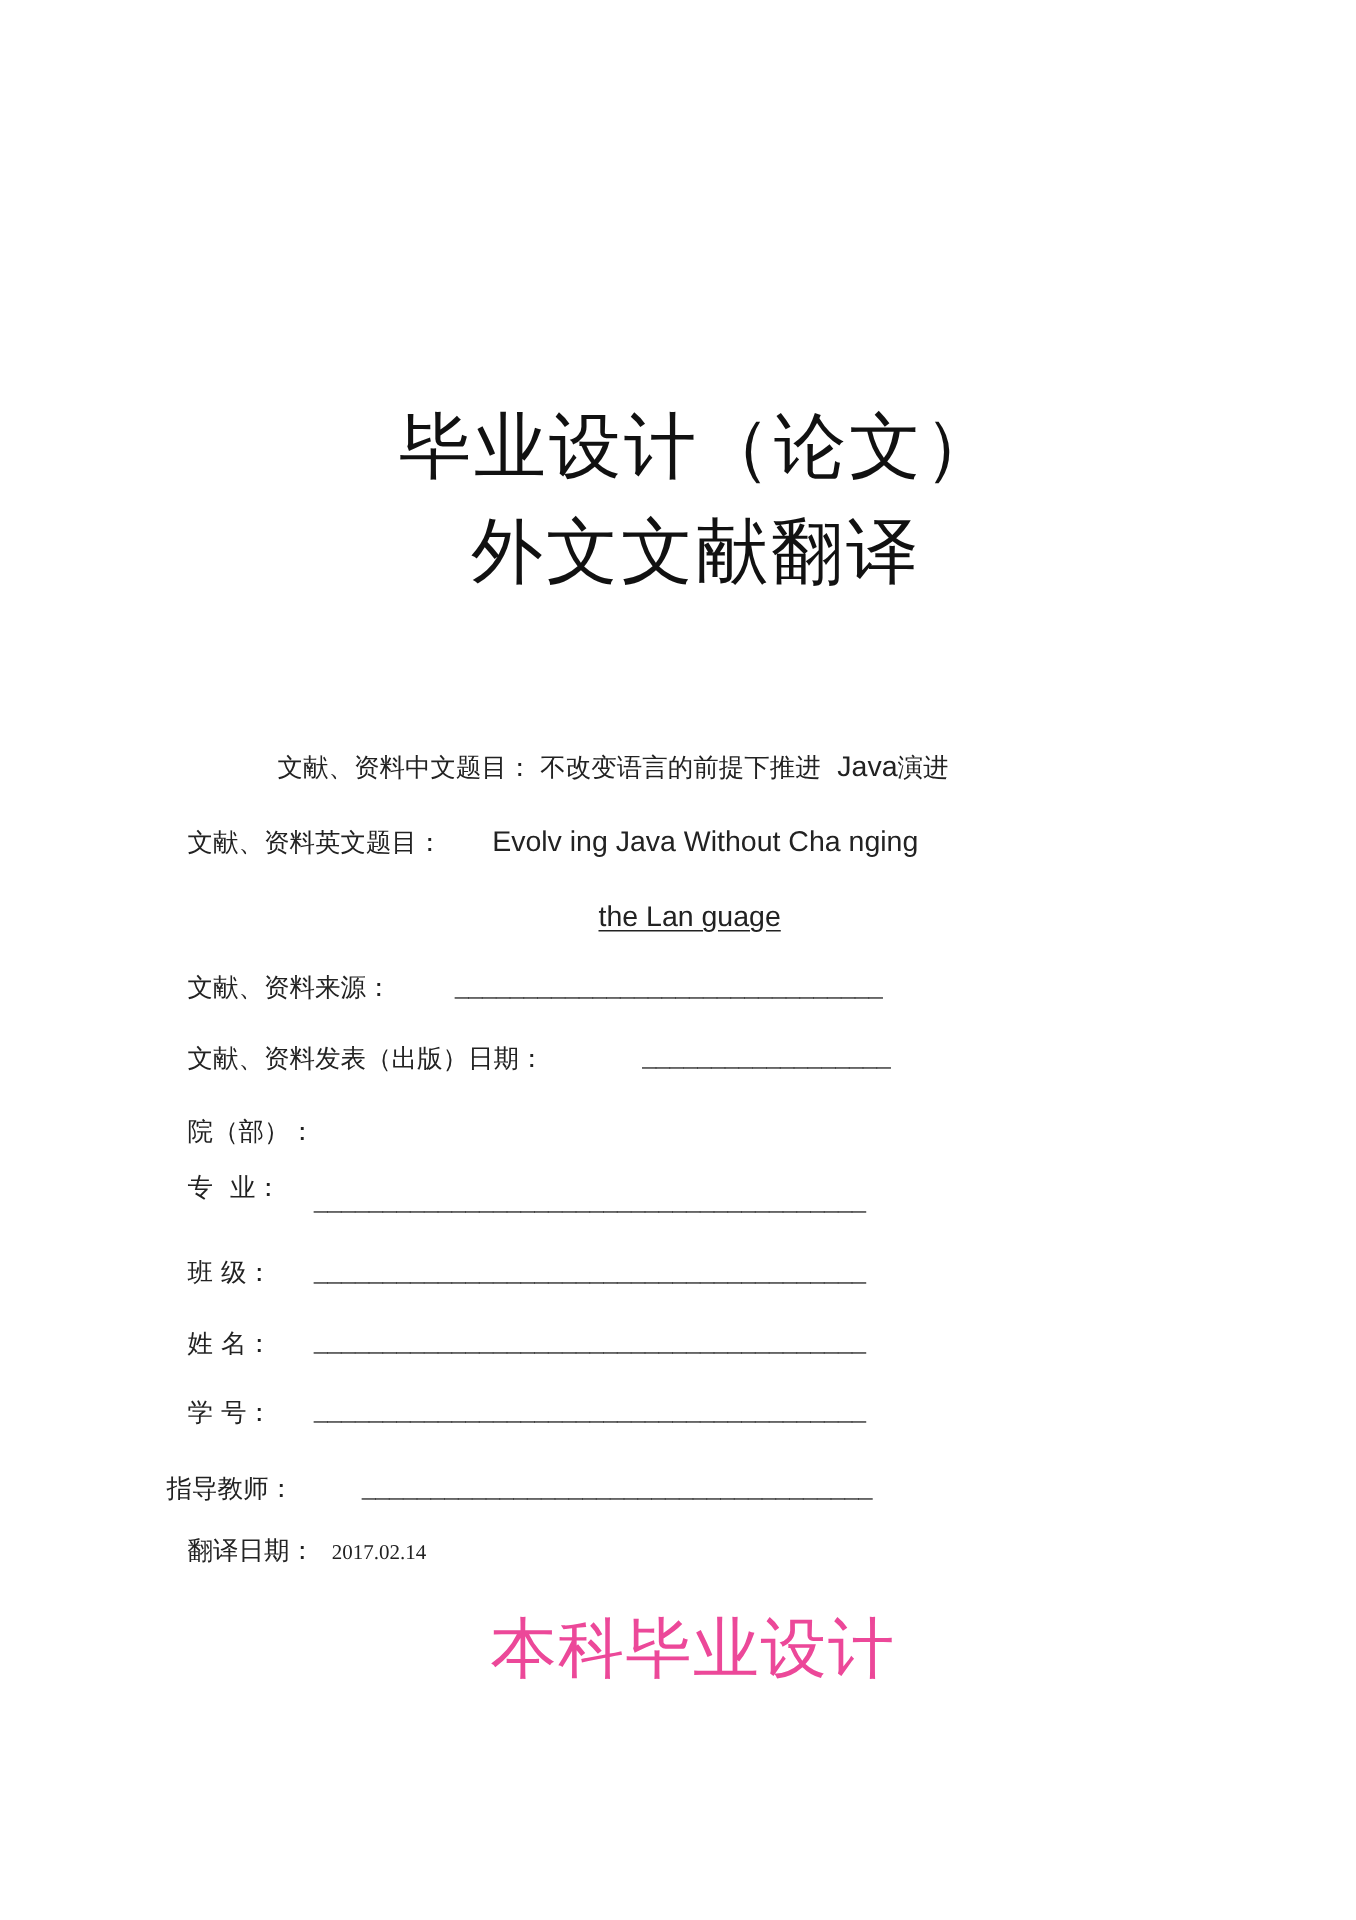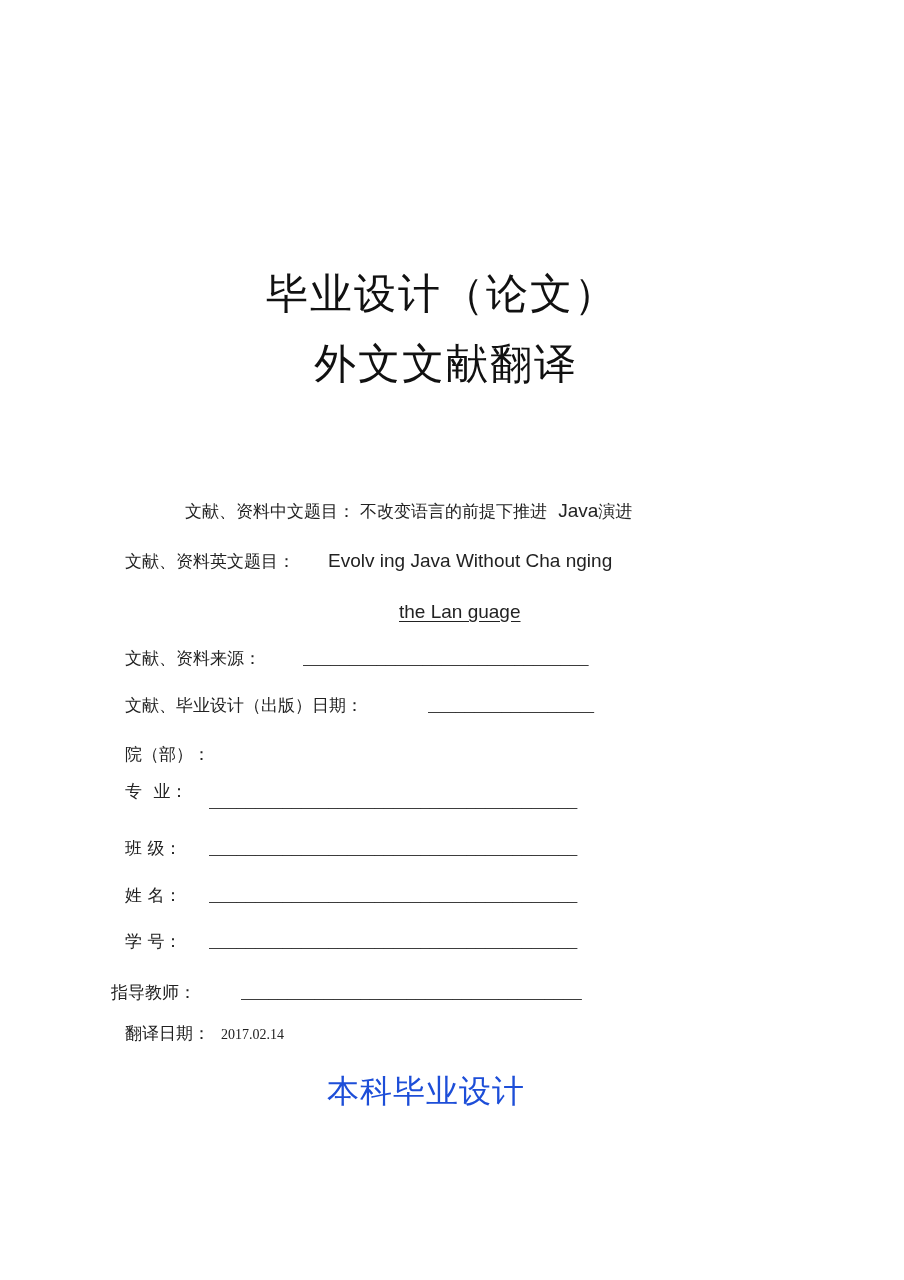--- a/index.html
+++ b/index.html
@@ -1,25 +1,25 @@
 <!DOCTYPE html>
 <html><head>
 <meta charset="utf-8">
 <style>
   html, body { margin: 0; padding: 0; background: #ffffff; }
   body { width: 904px; height: 1280px; position: relative; overflow: hidden; color: #1a1a1a;
          font-family: "DejaVu Serif", "Liberation Serif", serif; }
   .abs { position: absolute; white-space: nowrap; }
-  .title { font-size: 42px; font-weight: normal; letter-spacing: 2px; color: #111; }
+  .title { font-size: 48px; font-weight: normal; letter-spacing: 2px; color: #111; }
   .lbl { font-size: 17px; color: #222; }
   .sans { font-family: "Liberation Sans", "DejaVu Sans", sans-serif; font-size: 19px; color: #222; }
   .blank { font-family: Liberation Serif, serif; font-size: 19px; color: #333; letter-spacing: -0.3px; overflow: hidden; }
   .under { text-decoration: underline; text-underline-offset: 3px; }
   .num { font-family: "Liberation Serif", serif; font-size: 14px; color: #222; }
-  .footer-title { font-size: 32px; color: #1d4ed8; letter-spacing: 1px; }
+  .footer-title { font-size: 44px; color: #ec4899; letter-spacing: 1px; }
 </style>
 </head>
 <body>
 
 <div>
 
   <div class="abs title" style="left:266px; top:266px;">毕业设计（论文）</div>
   <div class="abs title" style="left:314px; top:336px;font-family:Liberation Mono, monospace;">外文文献翻译</div>
 
   <div class="abs" style="left:185px; top:500px;">
@@ -33,21 +33,21 @@
     <span class="sans" style="margin-left:28px;">Evolv ing Java Without Cha nging</span>
   </div>
   <div class="abs sans under" style="left:399px; top:601px;">the Lan guage</div>
 
   <div class="abs" style="left:125px; top:647px;">
     <span class="lbl">文献、资料来源：</span>
   </div>
   <div class="abs blank" style="left:303px; top:647px; width:345px;">_______________________________</div>
 
   <div class="abs" style="left:125px; top:694px;">
-    <span class="lbl">文献、毕业设计（出版）日期：</span>
+    <span class="lbl">文献、资料发表（出版）日期：</span>
   </div>
   <div class="abs blank" style="left:428px; top:694px; width:220px;">__________________</div>
 
   <div class="abs lbl" style="left:125px; top:743px;">院（部）：</div>
 
   <div class="abs lbl" style="left:125px; top:780px; word-spacing:6px;">专  业：</div>
   <div class="abs blank" style="left:209px; top:790px; width:439px;">________________________________________</div>
 
   <div class="abs lbl" style="left:125px; top:837px;">班  级：</div>
   <div class="abs blank" style="left:209px; top:837px; width:439px;">________________________________________</div>

